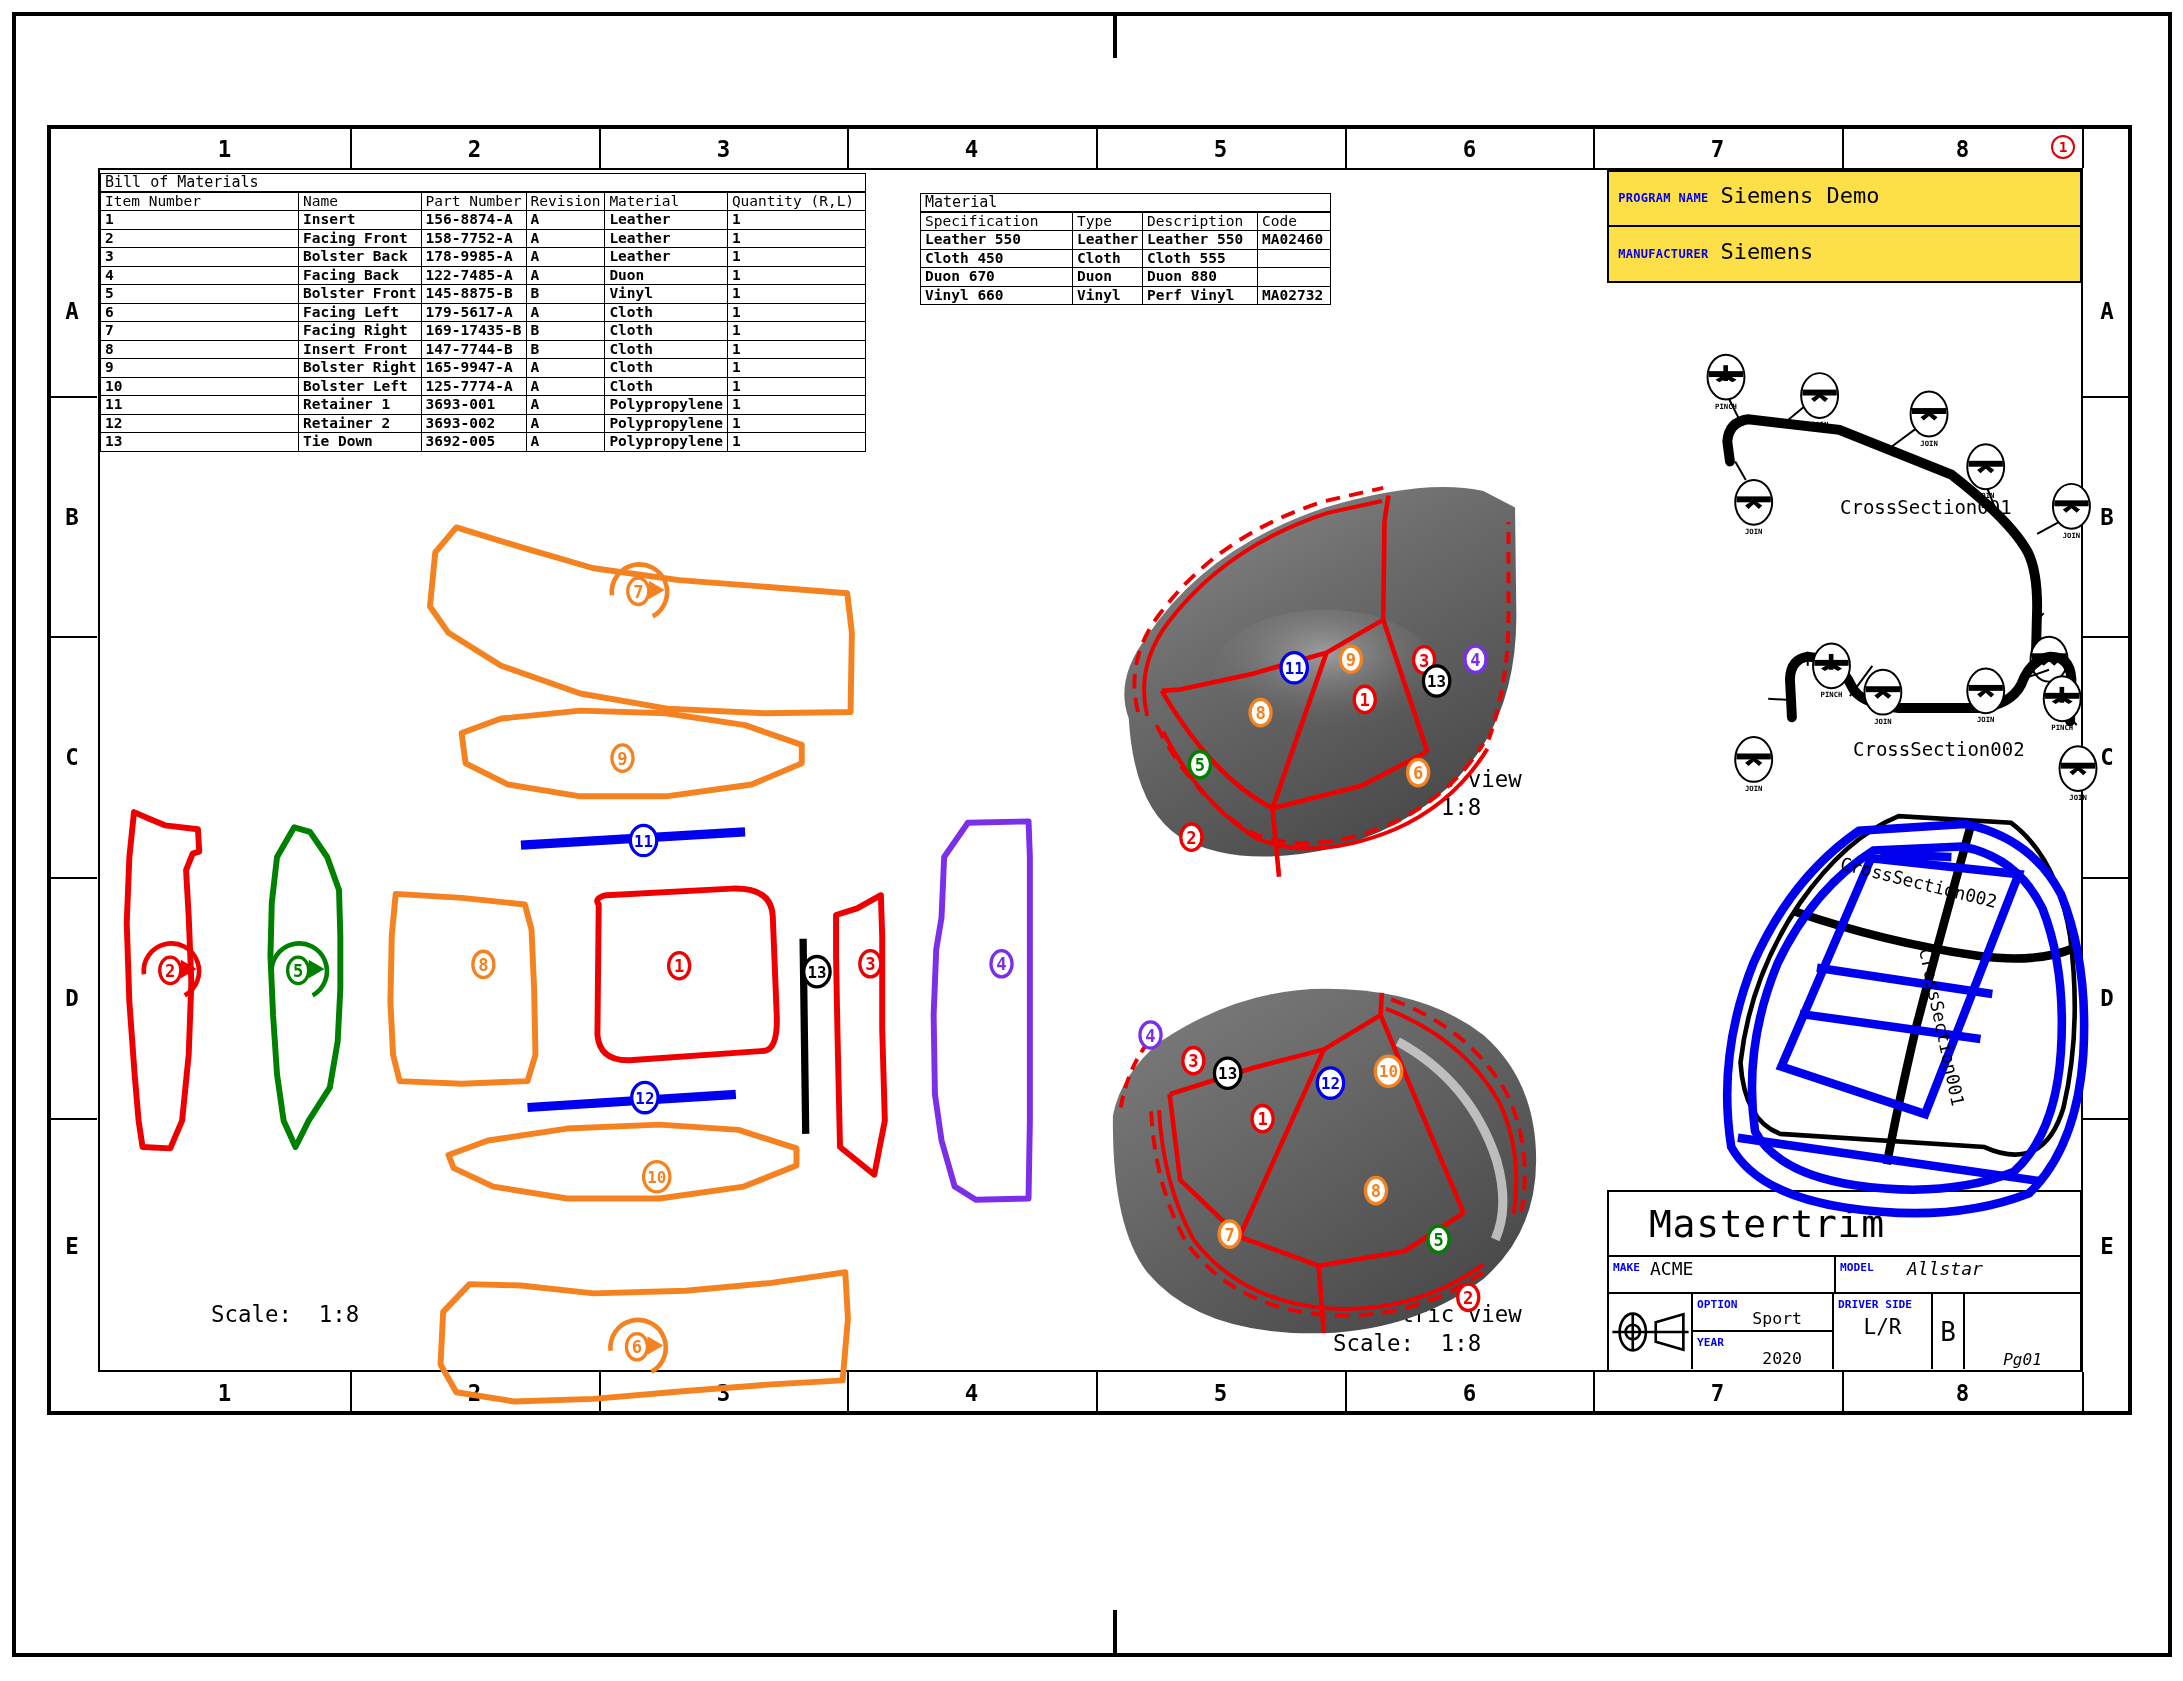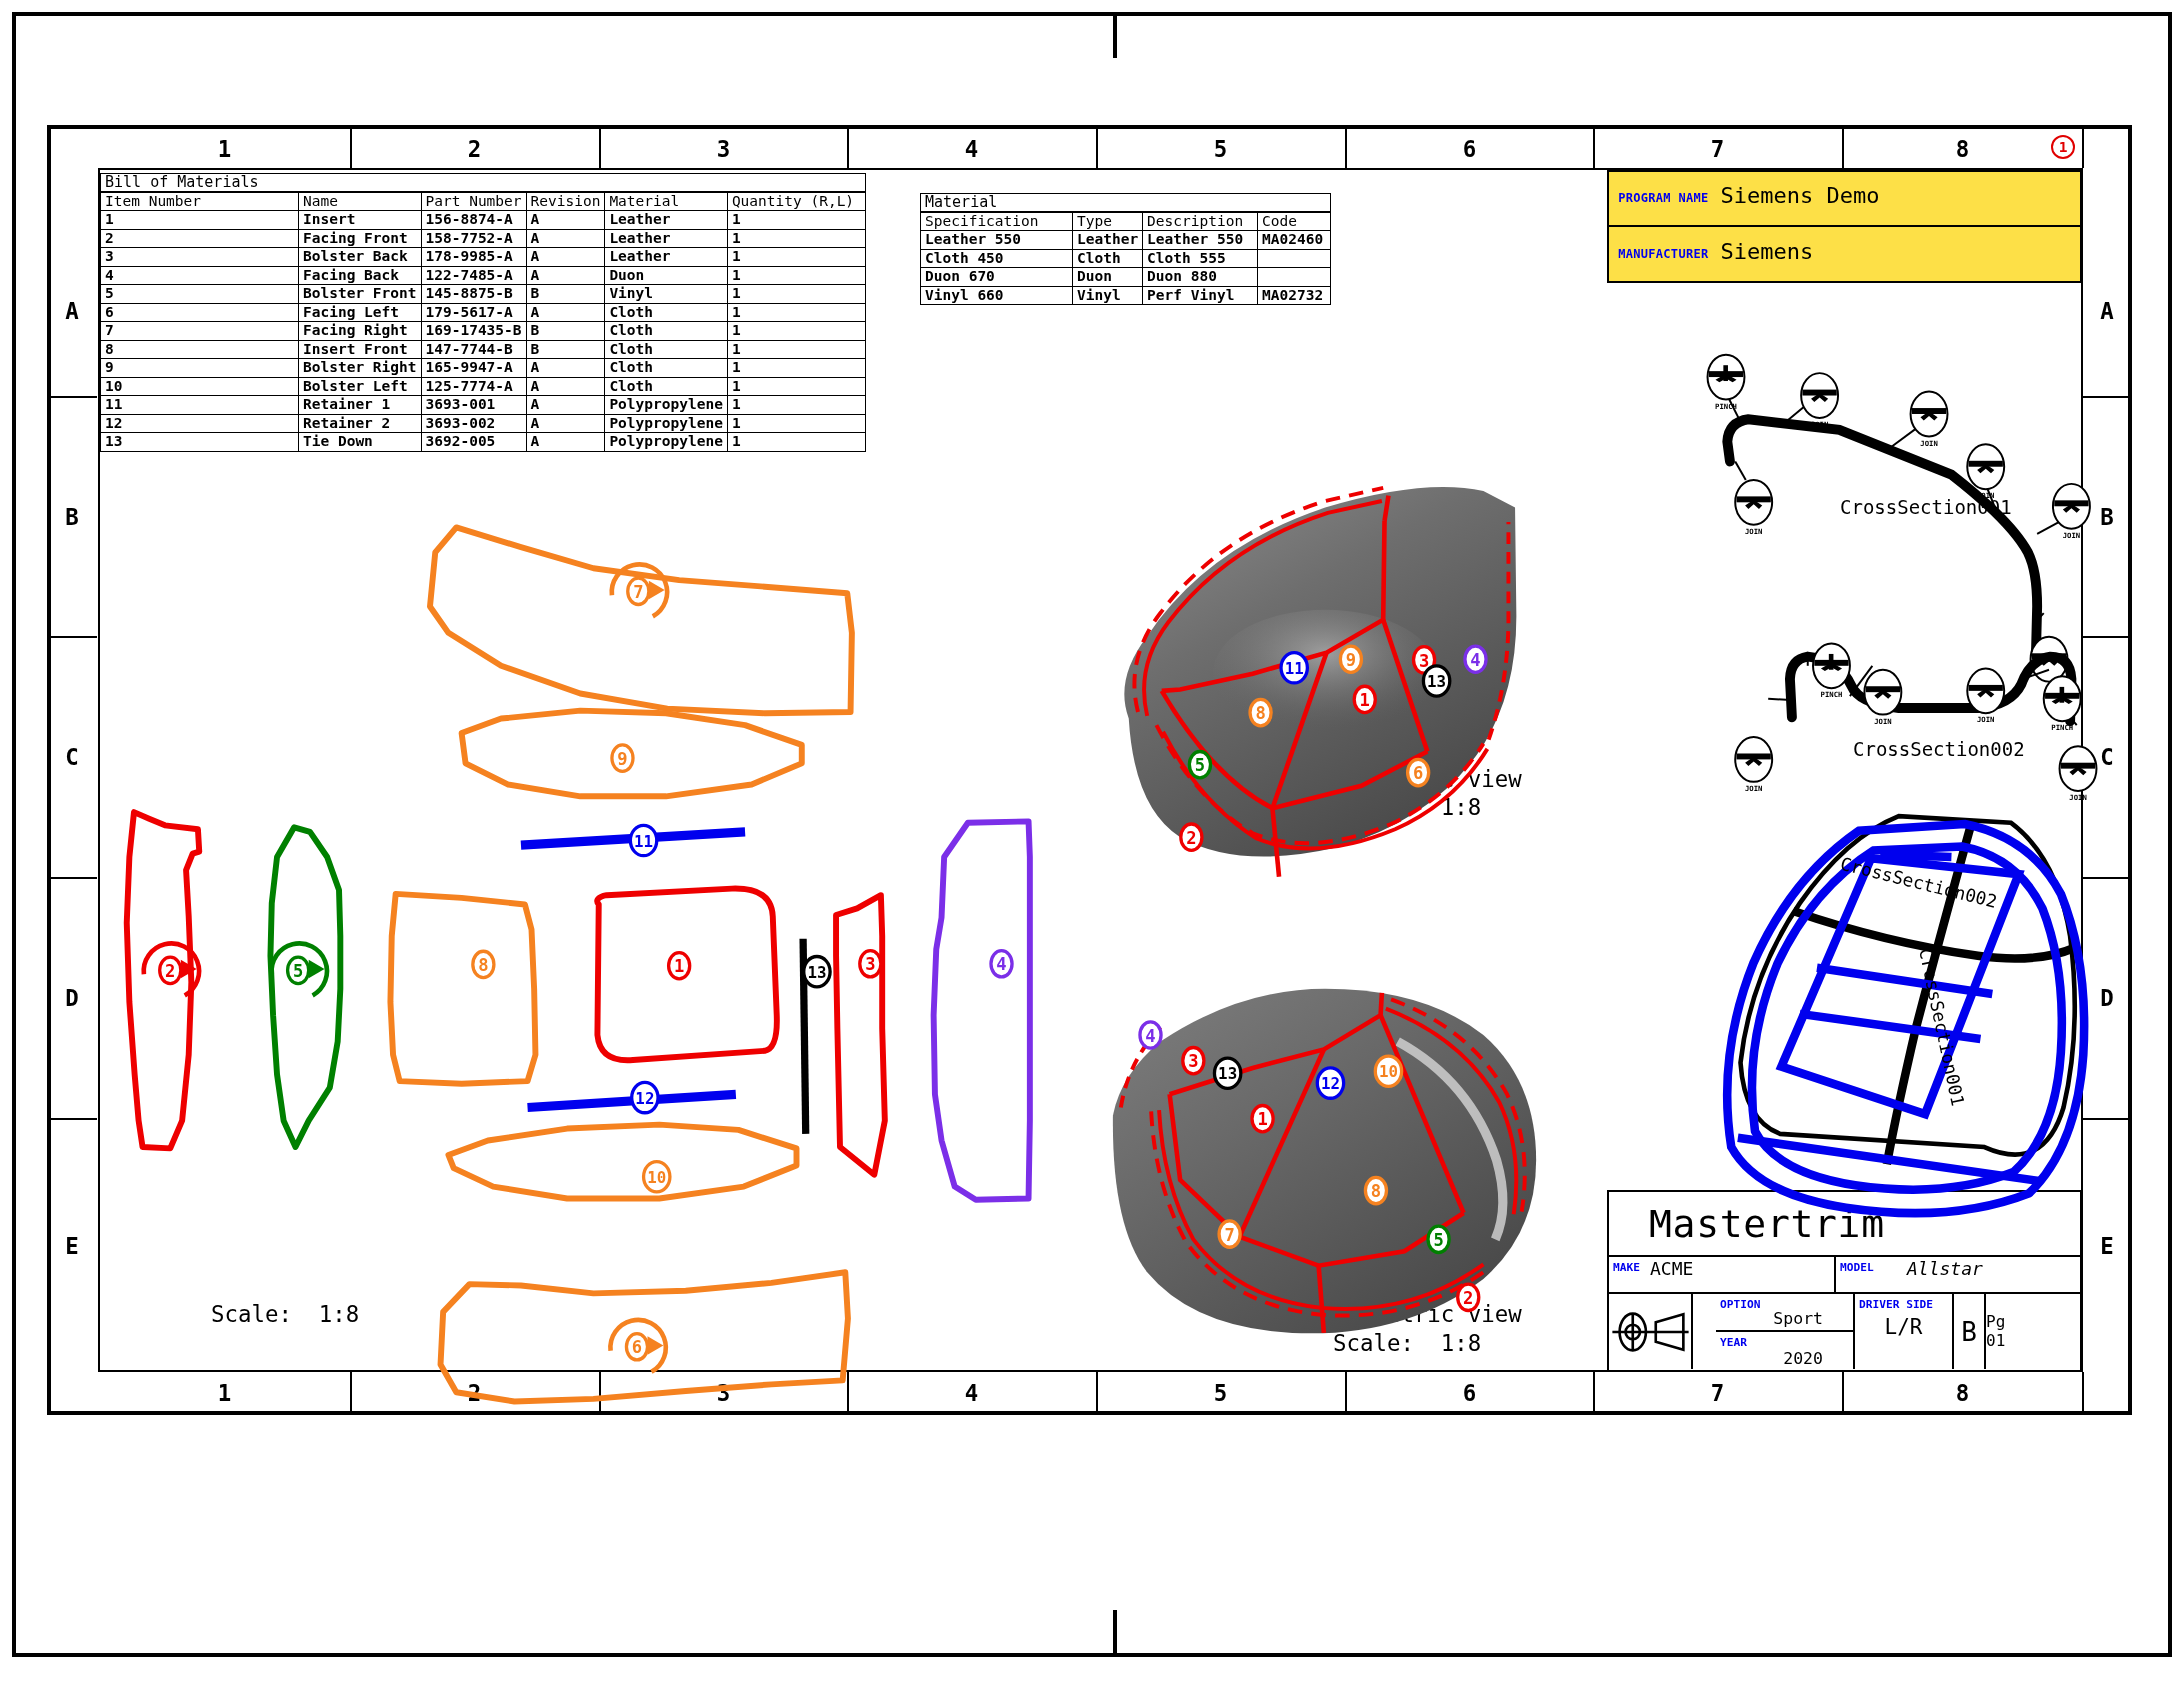--- a/index.html
+++ b/index.html
@@ -160,45 +160,45 @@
     position: absolute; left: 41px; top: 1.3px;
     color: #000; font-size: 18px;
   }
   .tb-val-inline.model { left: 71px; font-style: italic; }
   #tb-lower { height: 75px; display: flex; }
   #tb-proj {
     width: 84px; border-right: 2.6px solid #000;
     display: flex; align-items: center; justify-content: center;
   }
   #tb-opt-year {
-    width: 162px; border-right: 2.6px solid #000;
-    display: flex; flex-direction: column; padding-left: 23px;
+    width: 141px; border-right: 2.6px solid #000;
+    display: flex; flex-direction: column;
   }
   .tb-cell-half { height: 50%; position: relative; }
   .tb-cell-half.top { border-bottom: 2.6px solid #000; }
   .tb-val-r {
     position: absolute; right: 30px; bottom: 1.3px;
     font-size: 16.5px; color: #000;
   }
   #tb-driver {
     width: 99px; border-right: 2.6px solid #000; position: relative;
   }
   #tb-driver .dsv {
     position: absolute; left: 0; right: 0; top: 21px;
     text-align: center; font-size: 21px; color: #000;
   }
   #tb-rev {
     width: 32px; border-right: 2.6px solid #000;
     display: flex; align-items: center; justify-content: center;
     font-size: 26px; color: #000;
   }
   #tb-pg {
-    flex: 1; display: flex; flex-direction: column;
-    align-items: flex-start; justify-content: center;
-    font-size: 16px; color: #000; line-height: 1.15;
+    flex: 1; display: flex; 
+    align-items: flex-end; justify-content: center;
+    font-size: 16px; color: #000; line-height: 1.15; font-style: italic;
   }
 
   
   .lbl {
     position: absolute; color: #000; font-size: 22.4px;
     line-height: 1.28; white-space: pre; font-family: "DejaVu Sans Mono", monospace;
   }
 
   svg.overlay { position: absolute; left: 0; top: 0; overflow: visible; }
 

